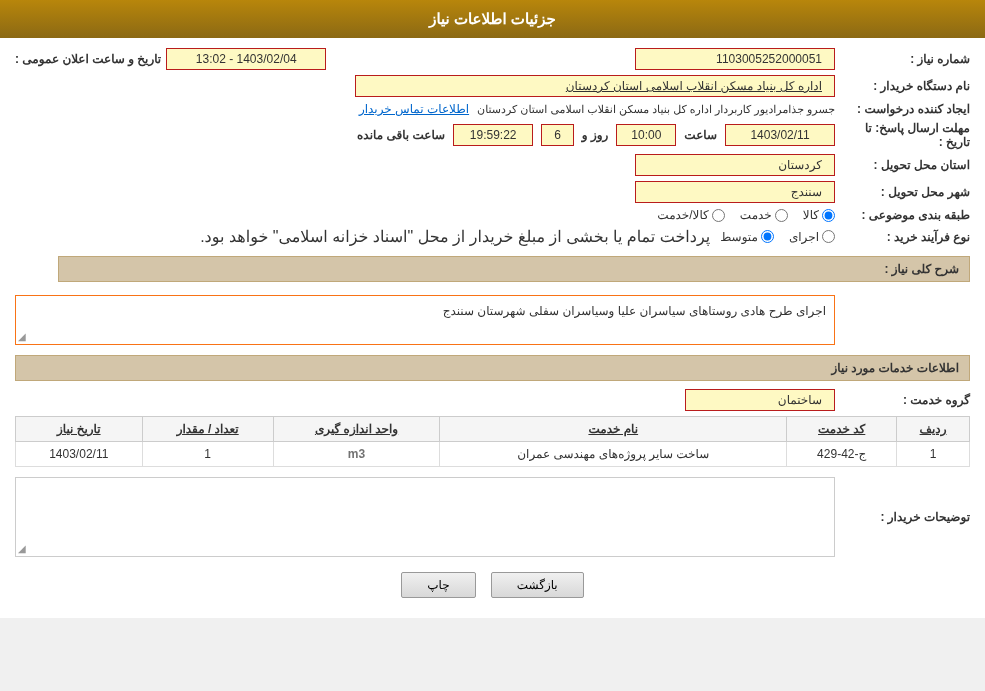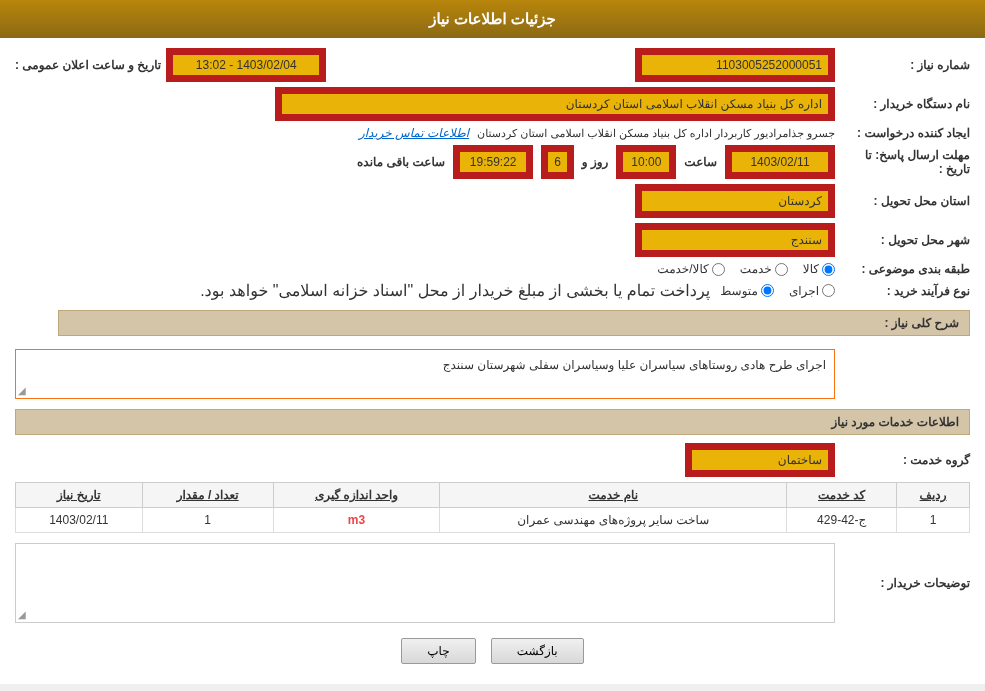--- a/index.html
+++ b/index.html
@@ -28,32 +28,31 @@
     }
     .section-title {
       background: #d4c5a9;
       color: #333;
       font-weight: bold;
       padding: 5px 10px;
       margin-bottom: 8px;
       border: 1px solid #c0a87a;
     }
     .value-box {
-      border: 7px solid #b91c1c;
-      background: #eab308;
-      padding: 3px 6px;
+      border: 1px solid #b91c1c;
+      background: #fef9c3;
+      padding: 3px 12px;
       display: inline-block;
       min-width: 120px;
       text-align: right;
     }
     .link-blue {
       color: #0066cc;
       text-decoration: underline;
       cursor: pointer;
-      font-style: italic;
     }
     .radio-group {
       display: flex;
       gap: 15px;
       align-items: center;
     }
     .radio-item {
       display: flex;
       align-items: center;
       gap: 3px;
@@ -133,21 +132,21 @@
         </div>
         <div style="display:flex;align-items:center;gap:5px;margin-right:20px;">
           <span class="value-box" style="min-width:160px;text-align:center;">1403/02/04 - 13:02</span>
           <span style="font-weight:bold;">تاریخ و ساعت اعلان عمومی :</span>
         </div>
       </div>
 
       <div class="info-row">
         <div class="info-label">نام دستگاه خریدار :</div>
         <div class="info-value">
-          <span class="value-box" style="width:560px;">اداره کل بنیاد مسکن انقلاب اسلامی استان کردستان</span>
+          <span class="value-box" style="width:480px;text-decoration:underline;">اداره کل بنیاد مسکن انقلاب اسلامی استان کردستان</span>
         </div>
       </div>
 
       <div class="info-row">
         <div class="info-label">ایجاد کننده درخواست :</div>
         <div class="info-value" style="display:flex;align-items:center;gap:8px;">
           <span style="font-size:11px;">جسرو جذامرادیور کاربردار اداره کل بنیاد مسکن انقلاب اسلامی استان کردستان</span>
           <span class="link-blue">اطلاعات تماس خریدار</span>
         </div>
       </div>
@@ -255,21 +254,21 @@
             <th>واحد اندازه گیری</th>
             <th>تعداد / مقدار</th>
             <th>تاریخ نیاز</th>
           </tr>
         </thead>
         <tbody id="services-tbody">
         <tr>
       <td>1</td>
       <td>ج-42-429</td>
       <td>ساخت سایر پروژه‌های مهندسی عمران</td>
-      <td style="color:#ef4444;font-weight:bold;">m3</td>
+      <td style="color:#737373;font-weight:bold;">m3</td>
       <td>1</td>
       <td>1403/02/11</td>
     </tr>
           </tbody>
       </table>
     </div>
 
     <div class="info-row" style="margin-top:10px;">
       <div class="info-label">توضیحات خریدار :</div>
       <div class="info-value">

